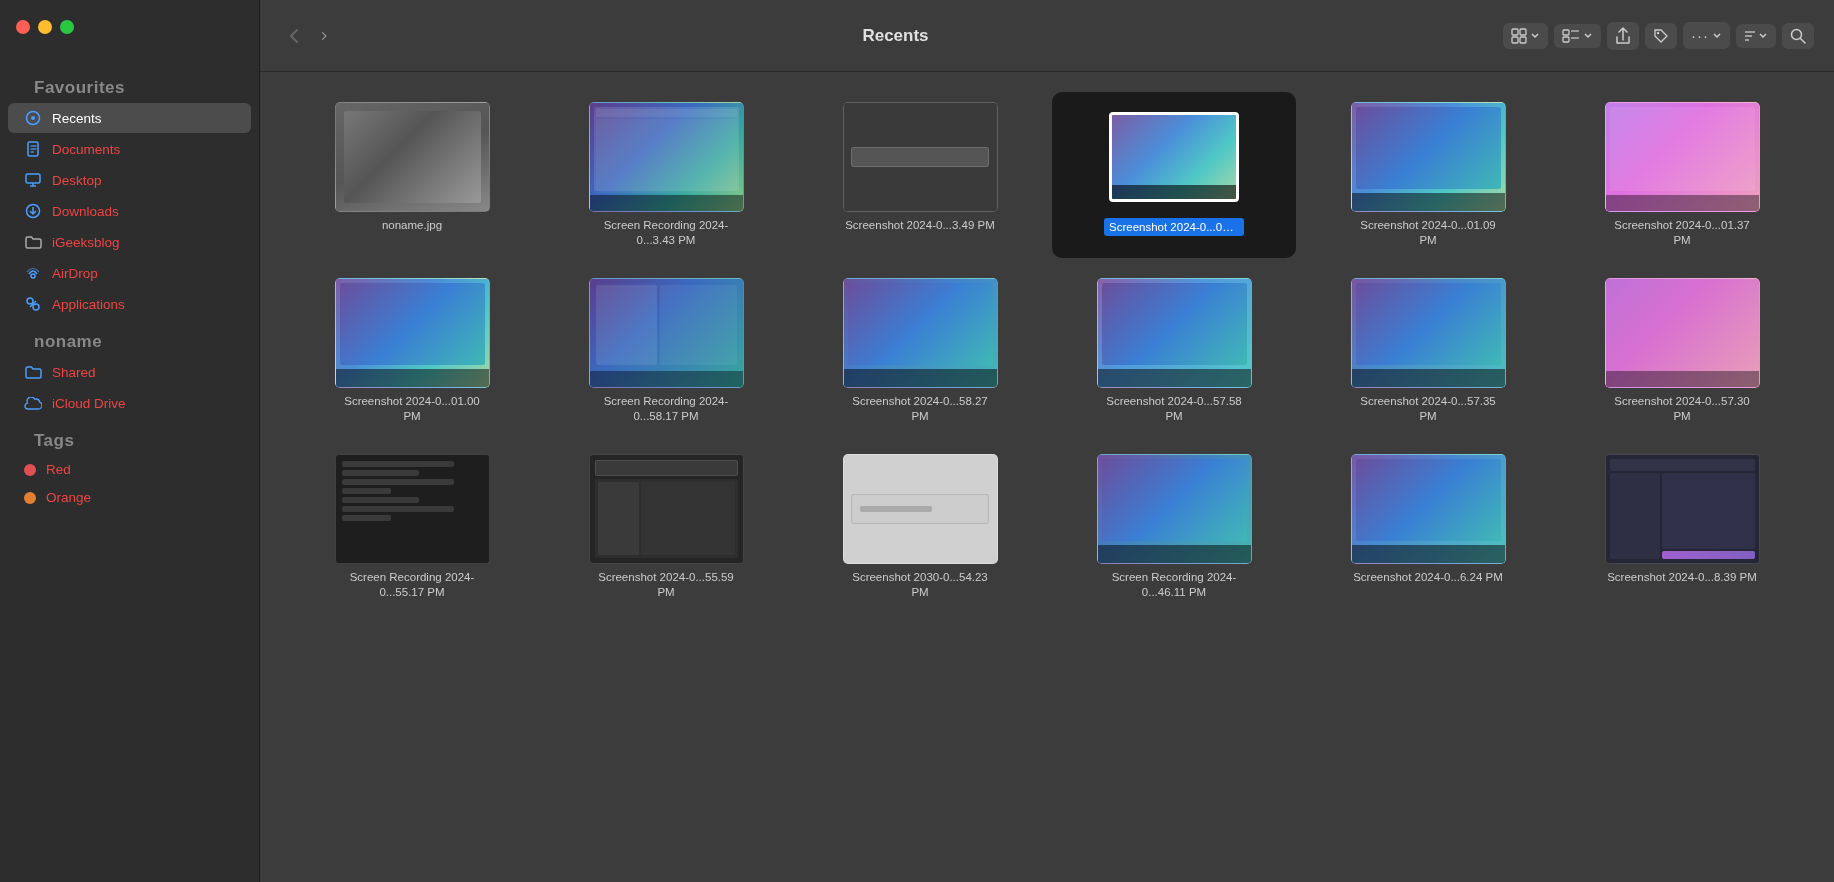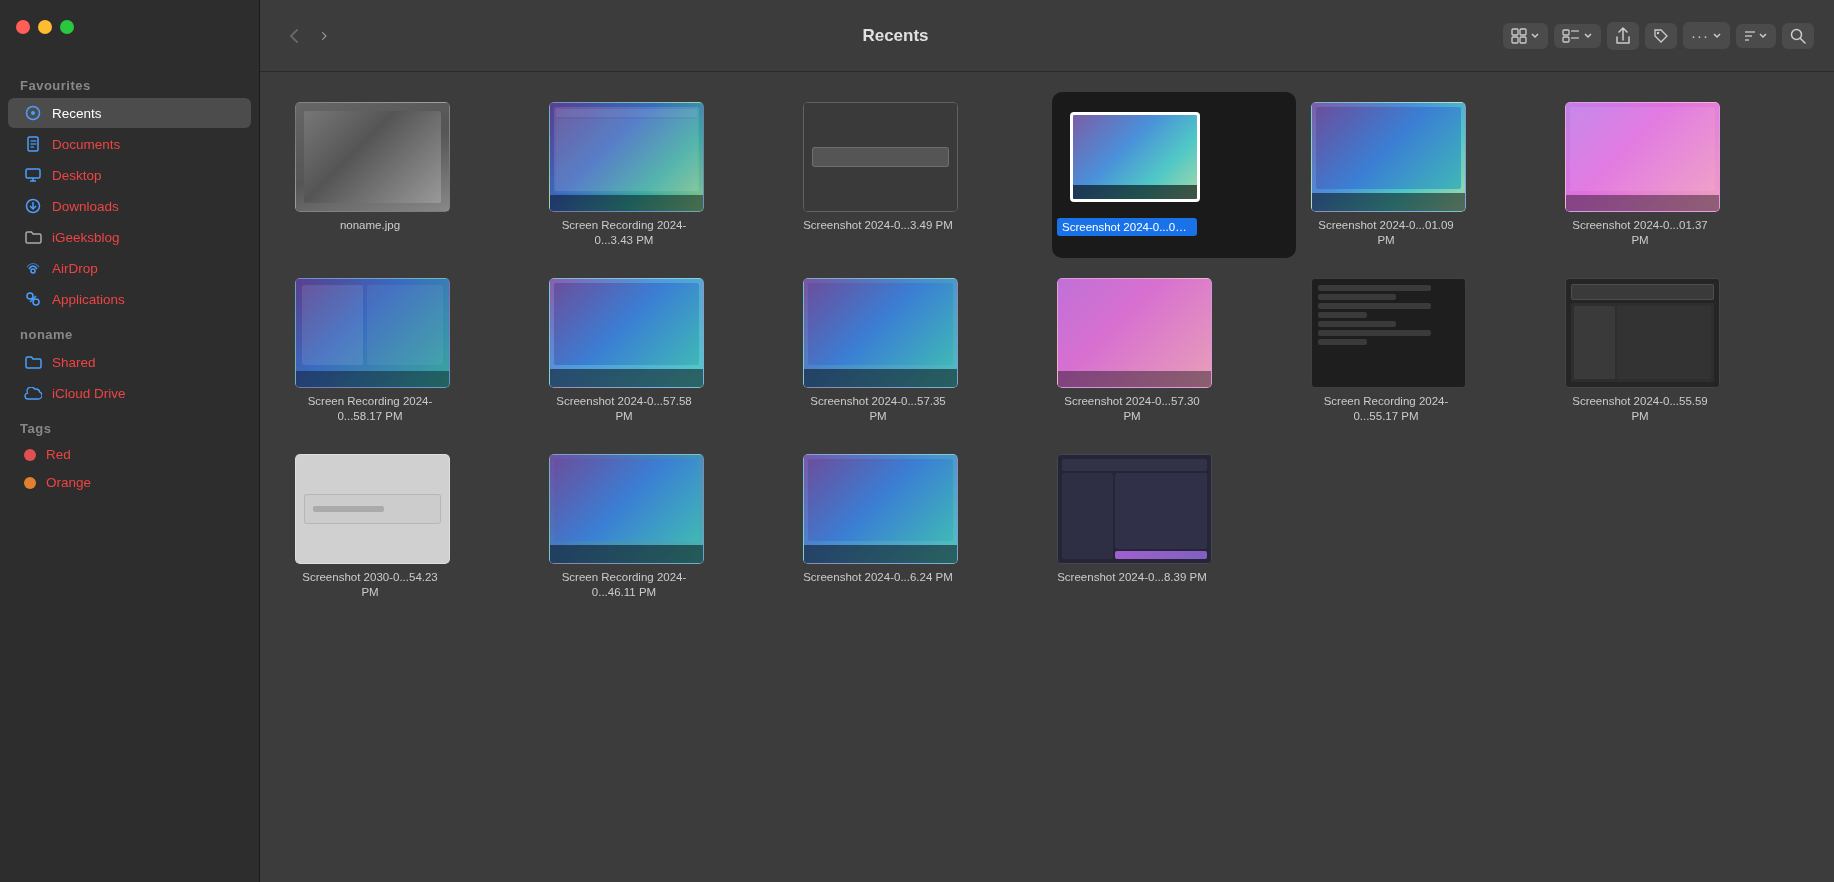--- a/index.html
+++ b/index.html
@@ -19,26 +19,27 @@
       height: 882px;
       background: #2d2d2d;
       border-right: 1px solid #1a1a1a;
       padding-top: 50px;
       display: flex;
       flex-direction: column;
       gap: 0;
     }
 
     .sidebar-section-label {
-      font-size: 13px;
+      font-size: 17px;
       font-weight: 600;
       color: #888;
       padding: 12px 20px 4px 20px;
       letter-spacing: 0.5px;
       text-transform: none;
+      margin-left: 14px;
     }
 
     .sidebar-item {
       display: flex;
       align-items: center;
       gap: 10px;
       padding: 6px 16px;
       cursor: pointer;
       border-radius: 6px;
       margin: 1px 8px;
@@ -148,20 +149,21 @@
       padding: 20px 30px;
       display: grid;
       grid-template-columns: repeat(6, 1fr);
       gap: 10px 10px;
       align-content: start;
     }
 
     .file-item {
       display: flex;
       flex-direction: column;
+      align-items: center;
       gap: 6px;
       padding: 10px 5px;
       border-radius: 8px;
       cursor: pointer;
       position: relative;
     }
 
     .file-item.selected-dark {
       background: #1a1a1a;
       border-radius: 10px;
@@ -645,32 +647,44 @@
     <div class="file-item">
       <div class="file-thumbnail">
         <div style="width:100%;height:100%;background:linear-gradient(135deg,#c080e8 0%,#e070e0 40%,#f0a0c0 100%);border-radius:4px;border:1.5px solid rgba(255,255,255,0.25);position:relative;overflow:hidden;">
           <div style="position:absolute;bottom:0;left:0;right:0;height:16px;background:rgba(0,0,0,0.4);"></div>
           <div style="position:absolute;top:4px;left:4px;right:4px;bottom:20px;background:rgba(255,255,255,0.08);border-radius:2px;"></div>
         </div>
       </div>
       <div class="file-name">Screenshot 2024-0...01.37 PM</div>
     </div>
 
+    <div class="file-item">
+      <div class="file-thumbnail">
+        <div class="thumb-screenshot" style="background:linear-gradient(135deg,#7b5ea7 0%,#4a90d9 40%,#50c8c6 70%,#a8d8a8 100%);"></div>
+      </div>
+      <div class="file-name">Screenshot 2024-0...01.00 PM</div>
+    </div>
 
     <div class="file-item">
       <div class="file-thumbnail">
         <div style="width:100%;height:100%;background:linear-gradient(135deg,#5a3e8e 0%,#3a6abf 40%,#38a8a0 100%);border-radius:4px;border:1.5px solid rgba(255,255,255,0.25);position:relative;overflow:hidden;">
           <div style="position:absolute;bottom:0;left:0;right:0;height:16px;background:rgba(0,0,0,0.4);"></div>
           <div style="position:absolute;top:6px;left:6px;width:40%;bottom:22px;background:rgba(255,255,255,0.1);border-radius:2px;"></div>
           <div style="position:absolute;top:6px;right:6px;width:50%;bottom:22px;background:rgba(255,255,255,0.06);border-radius:2px;"></div>
         </div>
       </div>
       <div class="file-name">Screen Recording 2024-0...58.17 PM</div>
     </div>
 
+    <div class="file-item">
+      <div class="file-thumbnail">
+        <div class="thumb-screenshot" style="background:linear-gradient(135deg,#6a5099 0%,#4280cc 40%,#45b8b4 100%);"></div>
+      </div>
+      <div class="file-name">Screenshot 2024-0...58.27 PM</div>
+    </div>
 
     <div class="file-item">
       <div class="file-thumbnail">
         <div class="thumb-screenshot" style="background:linear-gradient(135deg,#8860aa 0%,#5098dd 40%,#55ccc8 100%);"></div>
       </div>
       <div class="file-name">Screenshot 2024-0...57.58 PM</div>
     </div>
 
     <div class="file-item">
       <div class="file-thumbnail">

